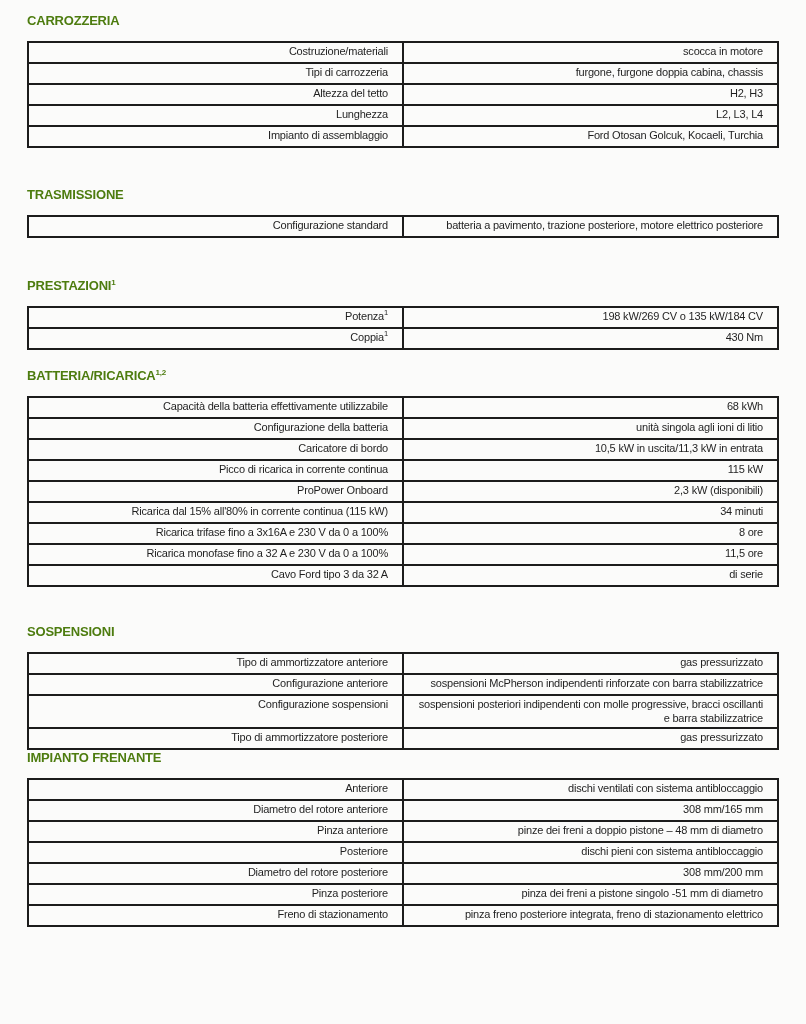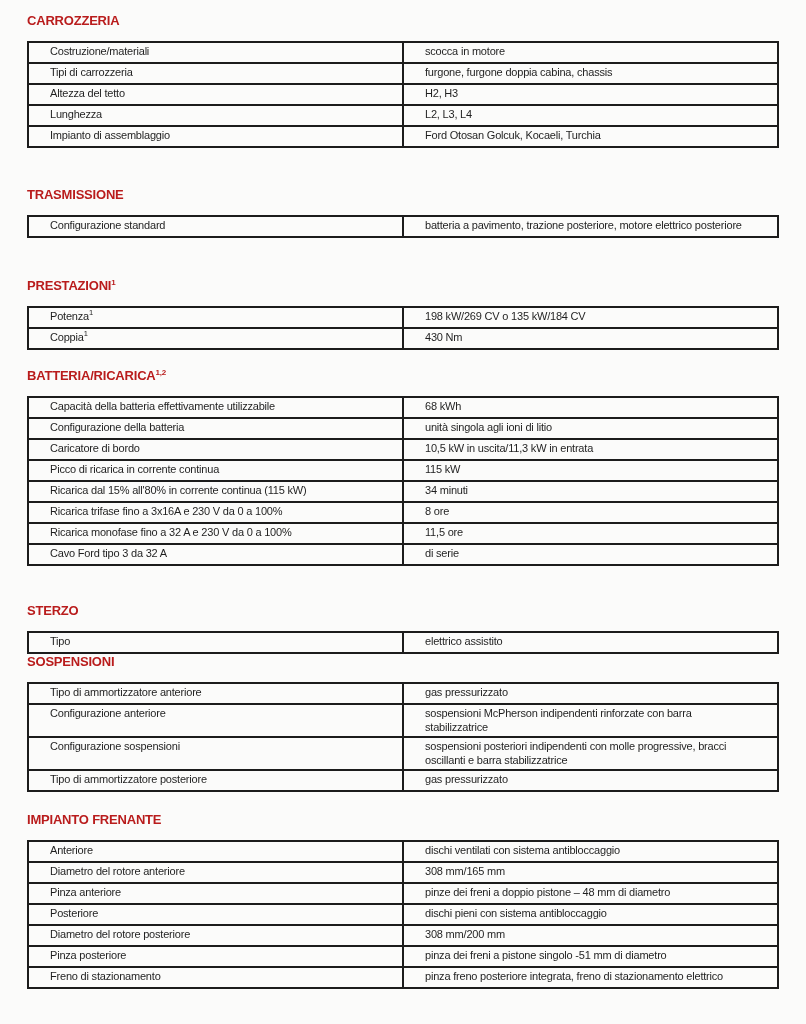--- a/index.html
+++ b/index.html
@@ -26,44 +26,44 @@
   .spec-section:nth-of-type(4) { margin-top: 18px; }
   .spec-section:nth-of-type(5) { margin-top: 37px; }
   .spec-section:nth-of-type(6) { }
   .spec-section:nth-of-type(7) { margin-top: 20px; }
 
   .section-title {
     margin: 0 0 13px 0;
     font-size: 13px;
     font-weight: 600;
     letter-spacing: -0.2px;
-    color: #b91c1c;
+    color: #4d7c0f;
     line-height: 15px;
   }
   .section-title sup {
     font-size: 8px;
     font-weight: 600;
     vertical-align: super;
     line-height: 0;
   }
 
   table.spec-table {
     width: 100%;
     border-collapse: collapse;
     table-layout: fixed;
   }
   table.spec-table td {
     border: 2px solid #1c1c1c;
     width: 50%;
     font-size: 11px;
     letter-spacing: -0.2px;
     line-height: 13.5px;
-    text-align: left;
+    text-align: right;
     vertical-align: top;
-    padding: 2px 21px;
+    padding: 2px 14px;
     height: 15px; 
     color: #1f1f1f;
   }
   td sup {
     font-size: 7.5px;
     vertical-align: super;
     line-height: 0;
   }
 </style>
 </head>
@@ -137,50 +137,43 @@
           </tr>
           <tr>
             <td><span>Caricatore di bordo</span></td>
             <td><span>10,5 kW in uscita/11,3 kW in entrata</span></td>
           </tr>
           <tr>
             <td><span>Picco di ricarica in corrente continua</span></td>
             <td><span>115 kW</span></td>
           </tr>
           <tr>
+            <td><span>ProPower Onboard</span></td>
+            <td><span>2,3 kW (disponibili)</span></td>
+          </tr>
+          <tr>
             <td><span>Ricarica dal 15% all'80% in corrente continua (115 kW)</span></td>
             <td><span>34 minuti</span></td>
           </tr>
           <tr>
             <td><span>Ricarica trifase fino a 3x16A e 230 V da 0 a 100%</span></td>
             <td><span>8 ore</span></td>
           </tr>
           <tr>
             <td><span>Ricarica monofase fino a 32 A e 230 V da 0 a 100%</span></td>
             <td><span>11,5 ore</span></td>
           </tr>
           <tr>
             <td><span>Cavo Ford tipo 3 da 32 A</span></td>
             <td><span>di serie</span></td>
           </tr>
         </tbody>
       </table>
     </section>
     <section class="spec-section">
-      <h2 class="section-title"><span>STERZO</span></h2>
-      <table class="spec-table">
-        <tbody>
-          <tr>
-            <td><span>Tipo</span></td>
-            <td><span>elettrico assistito</span></td>
-          </tr>
-        </tbody>
-      </table>
-    </section>
-    <section class="spec-section">
       <h2 class="section-title"><span>SOSPENSIONI</span></h2>
       <table class="spec-table">
         <tbody>
           <tr>
             <td><span>Tipo di ammortizzatore anteriore</span></td>
             <td><span>gas pressurizzato</span></td>
           </tr>
           <tr>
             <td><span>Configurazione anteriore</span></td>
             <td><span>sospensioni McPherson indipendenti rinforzate con barra stabilizzatrice</span></td>

